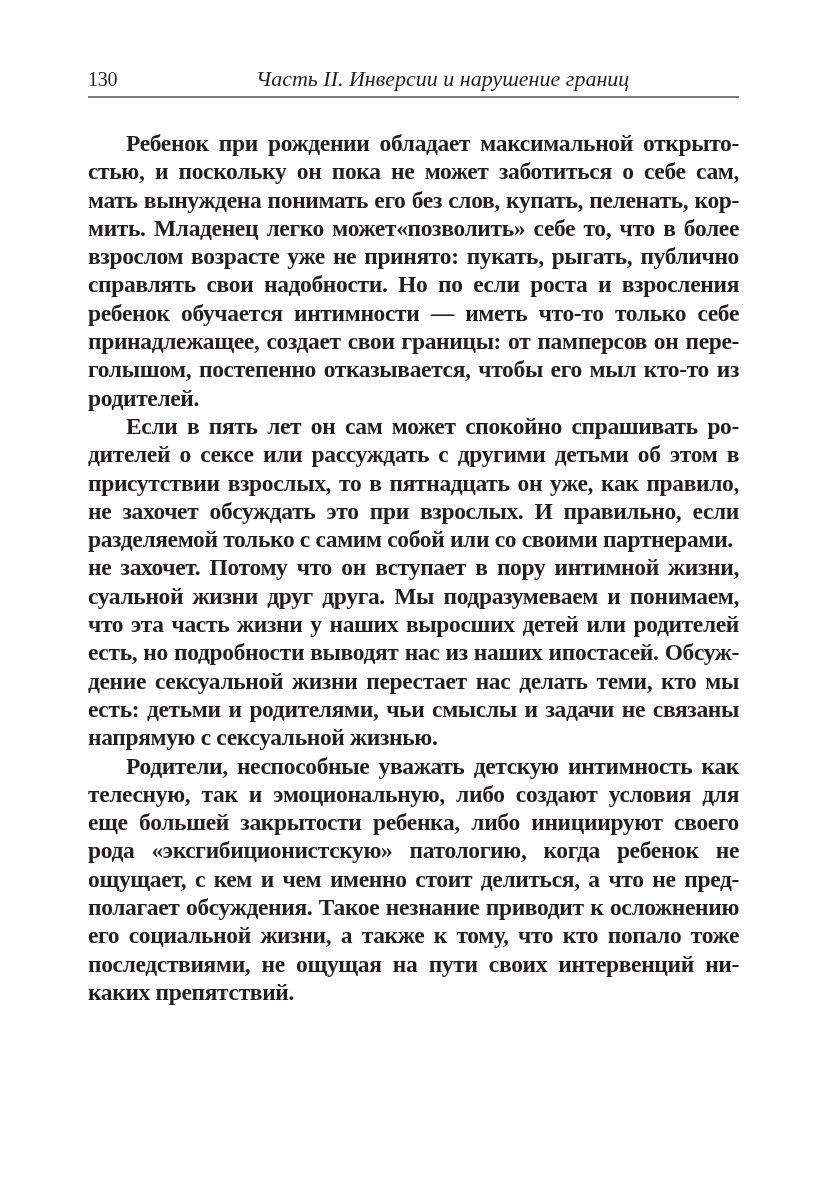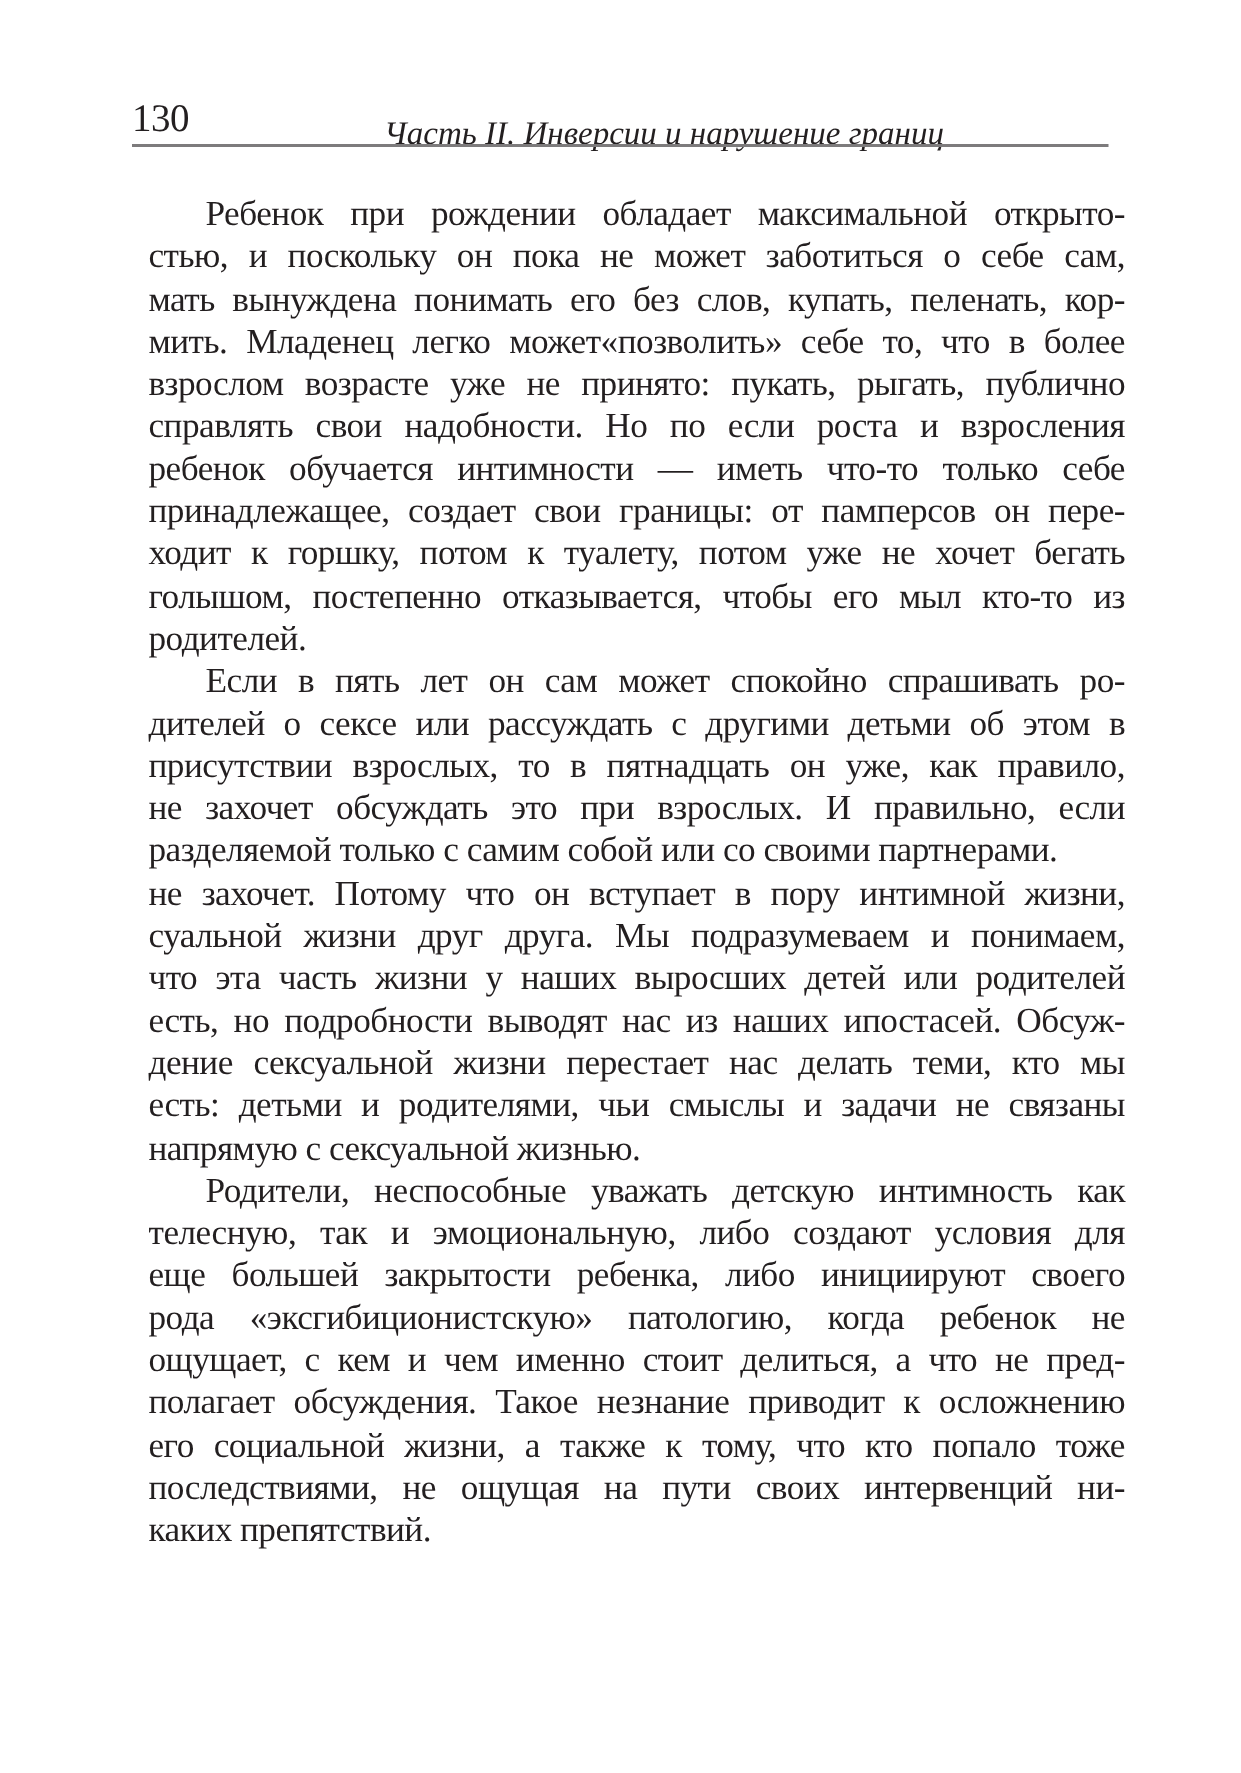--- a/index.html
+++ b/index.html
@@ -19,46 +19,47 @@
       position: absolute;
       left: 88px;
       top: 64px;
       width: 650px;
       height: 32px;
     }
     .page-number {
       position: absolute;
       left: 0;
       top: 2px;
-      font-size: 26px;
+      font-size: 20px;
       line-height: 26px;
       letter-spacing: -0.3px;
     }
     .running-title {
       position: absolute;
       left: 168px;
-      top: 12px;
+      top: 2px;
       font-size: 22px;
       line-height: 26px;
       font-style: italic;
       white-space: nowrap;
     }
     .header-rule {
       position: absolute;
       left: 88px;
       top: 96px;
       width: 651px;
       height: 0;
       border-top: 2px solid #7d7b7c;
     }
     .body-text {
       position: absolute;
-      left: 99px;
+      left: 88px;
       top: 129px;
       width: 651px;
+      font-weight: bold;
     }
     .line {
       display: block;
       height: 28.3px;
       font-size: 23.5px;
       line-height: 28.3px;
       white-space: nowrap;
       text-align: justify;
       text-align-last: justify;
       letter-spacing: -0.35px;
@@ -82,21 +83,20 @@
 <div class="body-text">
   <div class="paragraph">
     <span class="line first">Ребенок при рождении обладает максимальной открыто-</span>
     <span class="line">стью, и поскольку он пока не может заботиться о себе сам,</span>
     <span class="line">мать вынуждена понимать его без слов, купать, пеленать, кор-</span>
     <span class="line">мить. Младенец легко может«позволить» себе то, что в более</span>
     <span class="line">взрослом возрасте уже не принято: пукать, рыгать, публично</span>
     <span class="line">справлять свои надобности. Но по если роста и взросления</span>
     <span class="line">ребенок обучается интимности — иметь что-то только себе</span>
     <span class="line">принадлежащее, создает свои границы: от памперсов он пере-</span>
-    <span class="line">ходит к горшку, потом к туалету, потом уже не хочет бегать</span>
     <span class="line">голышом, постепенно отказывается, чтобы его мыл кто-то из</span>
     <span class="line last">родителей.</span>
   </div>
   <div class="paragraph">
     <span class="line first">Если в пять лет он сам может спокойно спрашивать ро-</span>
     <span class="line">дителей о сексе или рассуждать с другими детьми об этом в</span>
     <span class="line">присутствии взрослых, то в пятнадцать он уже, как правило,</span>
     <span class="line">не захочет обсуждать это при взрослых. И правильно, если</span>
     <span class="line last">разделяемой только с самим собой или со своими партнерами.</span>
     <span class="line">не захочет. Потому что он вступает в пору интимной жизни,</span>

